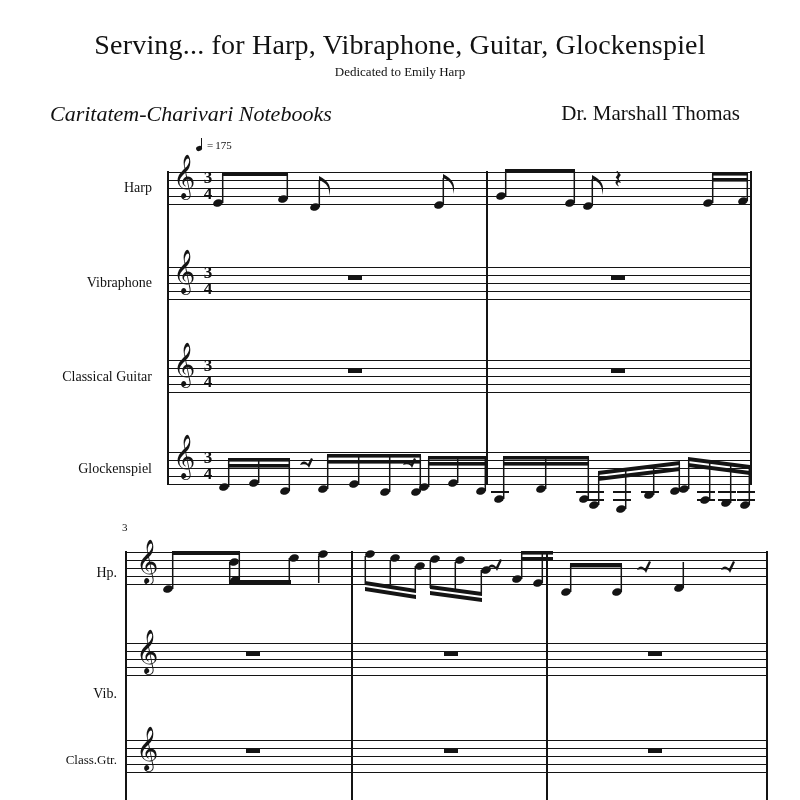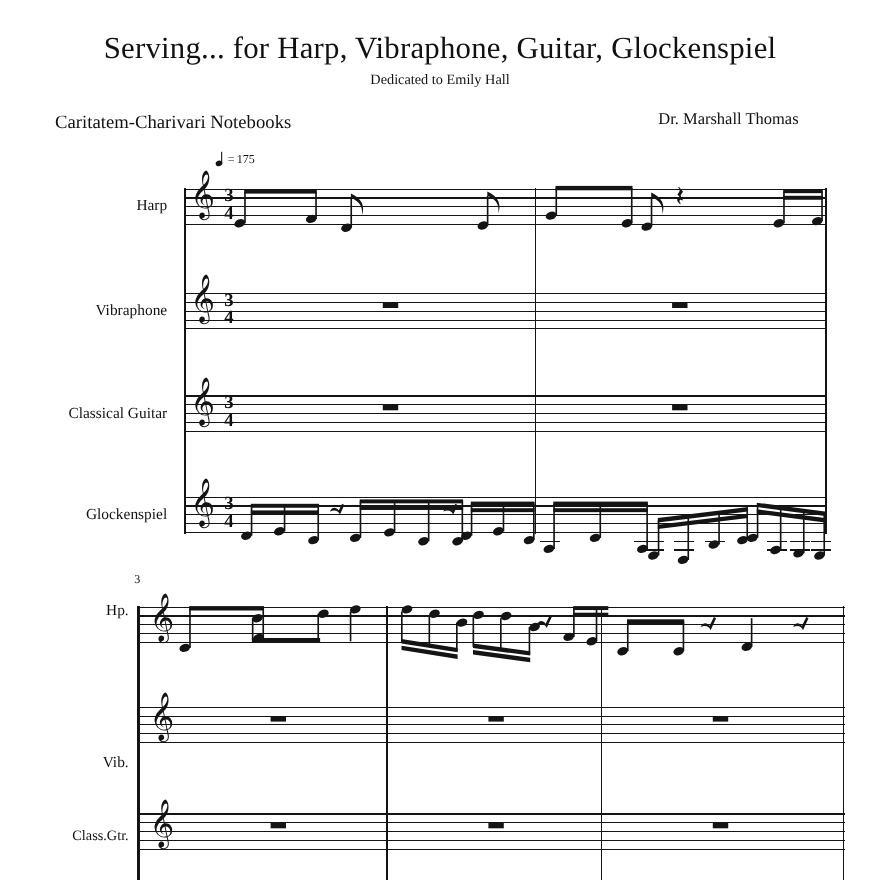--- a/index.html
+++ b/index.html
@@ -10,22 +10,22 @@
     color:#111111;
     overflow:hidden;
     position:relative;
   }
   #sheet{position:absolute;inset:0;width:800px;height:800px;}
 
   .title-block{position:absolute;left:0;right:0;top:30px;text-align:center;}
   .score-title{font-size:28px;font-weight:400;letter-spacing:.2px;line-height:1.05;white-space:nowrap;}
   .score-dedication{font-size:13px;margin-top:5px;}
 
-  .credit-left{position:absolute;left:50px;top:101px;font-size:17px;}
-  .credit-right{position:absolute;right:74px;top:101px;font-size:15px;text-align:right;}
+  .credit-left{position:absolute;left:50px;top:101px;font-size:22px;font-style:italic;}
+  .credit-right{position:absolute;right:60px;top:101px;font-size:21px;text-align:right;}
 
   svg{position:absolute;left:0;top:0;overflow:visible;}
   .stafflines line{stroke:#141414;stroke-width:1;shape-rendering:crispEdges;}
   .barline{stroke:#141414;stroke-width:1.3;shape-rendering:crispEdges;}
   .sysbar{stroke:#141414;stroke-width:2.1;shape-rendering:crispEdges;}
   .ledger{stroke:#141414;stroke-width:1.2;shape-rendering:crispEdges;}
   .stem{stroke:#141414;stroke-width:1.5;}
   .beam{fill:#141414;}
   .nh{fill:#141414;}
   .wrest{fill:#141414;}
@@ -41,38 +41,38 @@
   .timesig{position:absolute;text-align:center;font-family:"Liberation Serif",serif;font-weight:700;line-height:.92;font-size:17px;}
   .qrest{position:absolute;font-size:26px;line-height:1;font-family:"DejaVu Sans",sans-serif;color:#141414;}
 </style>
 </head>
 <body>
 
 <div id="sheet">
 
   <div class="title-block">
     <div class="score-title">Serving... for Harp, Vibraphone, Guitar, Glockenspiel</div>
-    <div class="score-dedication">Dedicated to Emily Hall</div>
+    <div class="score-dedication">Dedicated to Emily Harp</div>
   </div>
 
   <div class="credit-left">Caritatem-Charivari Notebooks</div>
   <div class="credit-right">Dr. Marshall Thomas</div>
 
   <div class="tempo" style="left:196px; top:138px;">
     <span class="noteicon"></span>
     <span>=</span>
     <span>175</span>
   </div>
 
   <div class="inst-label" style="right:648px; top:180px;">Harp</div>
   <div class="inst-label" style="right:648px; top:275px;">Vibraphone</div>
   <div class="inst-label" style="right:648px; top:369px;margin-left:24px;">Classical Guitar</div>
   <div class="inst-label" style="right:648px; top:461px;">Glockenspiel</div>
 
-  <div class="inst-label" style="right:683px; top:548px;margin-left:39px;">Hp.</div>
+  <div class="inst-label" style="right:683px; top:565px;margin-left:39px;">Hp.</div>
   <div class="inst-label" style="right:683px; top:686px;">Vib.</div>
   <div class="inst-label small" style="right:683px; top:752px;margin-left:33px;">Class.Gtr.</div>
 
   <div class="meas-num" style="left:122px; top:521px;">3</div>
 
   <div class="clef" style="left:173px; top:157px;">𝄞</div>
   <div class="clef" style="left:173px; top:252px;">𝄞</div>
   <div class="clef" style="left:173px; top:345px;">𝄞</div>
   <div class="clef" style="left:173px; top:437px;">𝄞</div>
 

